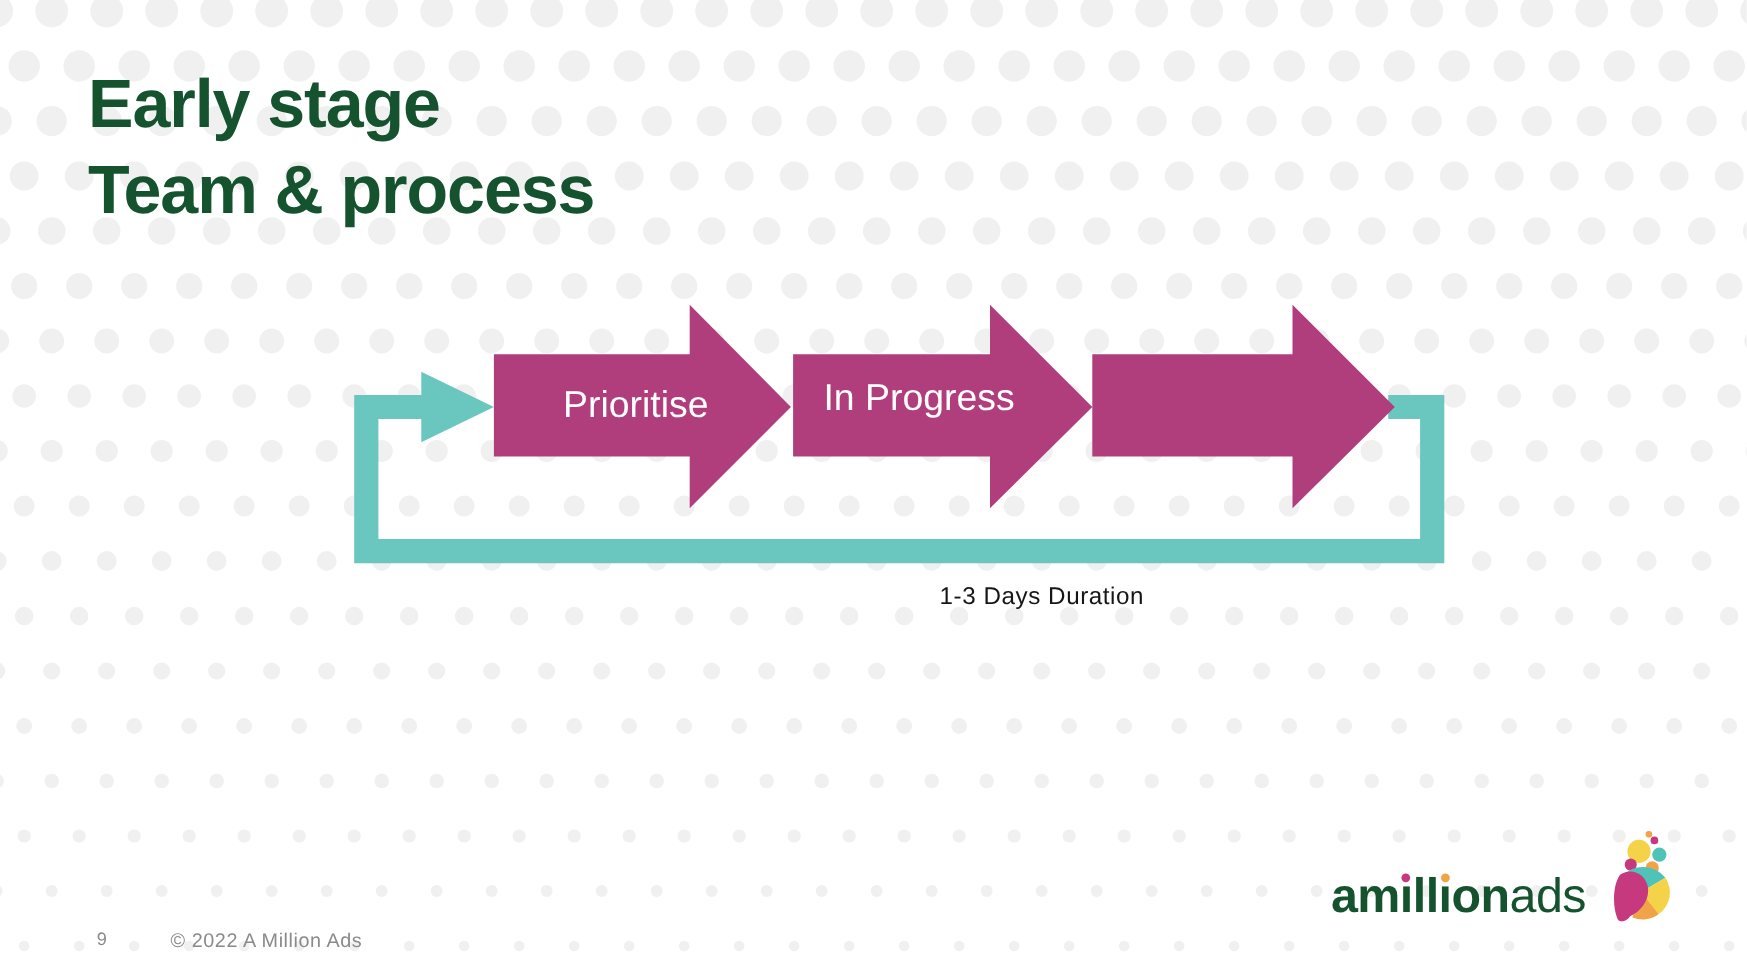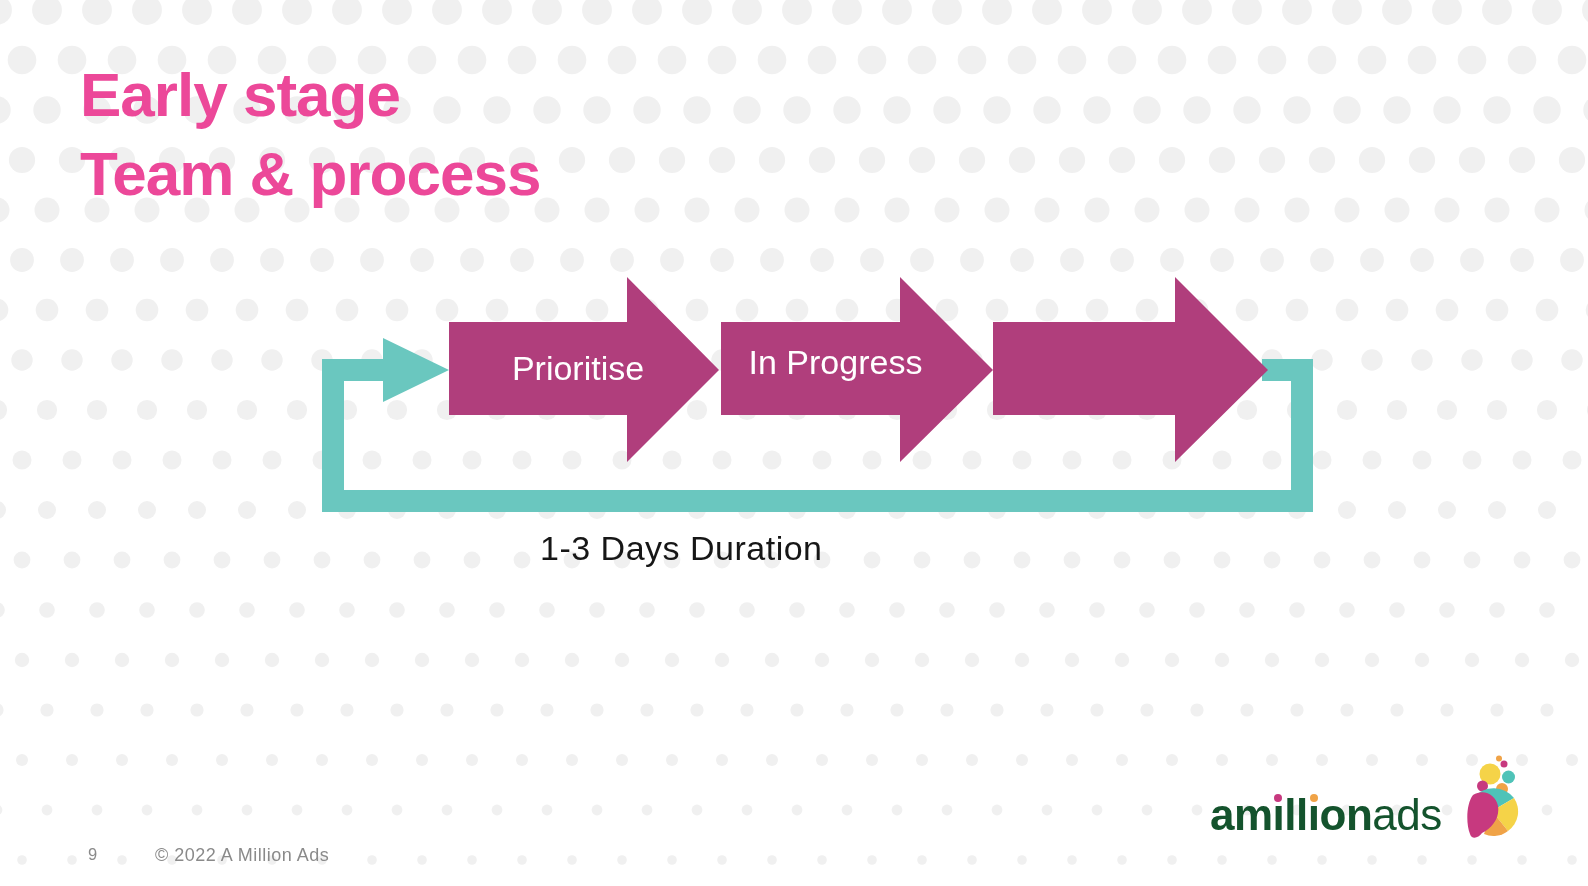--- a/index.html
+++ b/index.html
@@ -4,34 +4,34 @@
 <style>
   html,body{margin:0;padding:0;background:#ffffff;}
   .slide{
     position:relative;width:1588px;height:886px;overflow:hidden;background:#ffffff;
     font-family:"Liberation Sans", sans-serif;
   }
   #dots{position:absolute;left:0;top:0;width:1588px;height:886px;}
   #dots circle{fill:#f0f0f0;}
   .title{
     position:absolute;left:80px;top:56px;margin:0;
-    font-size:62px;font-weight:700;line-height:1.27;letter-spacing:-1px;color:#ec4899;
+    font-size:62px;font-weight:700;line-height:1.27;letter-spacing:-1px;color:#14532d;
   }
   .flow-svg{position:absolute;left:0;top:0;}
   .step-label{
     position:absolute;display:flex;align-items:center;justify-content:center;
     color:#ffffff;font-size:34px;font-weight:400;line-height:1.18;text-align:center;
     white-space:pre-line;
   }
   #step-label-1{left:449px;top:322px;width:228px;height:93px;padding-left:15px;}
   #step-label-2{left:721px;top:322px;width:229px;height:80px;}
   #step-label-3{left:993px;top:322px;width:232px;height:93px;}
   .duration{
-    position:absolute;left:540px;top:529px;width:500px;text-align:left;
-    font-size:34px;font-weight:500;color:#161616;letter-spacing:0.5px;
+    position:absolute;left:540px;top:529px;width:500px;text-align:right;
+    font-size:22px;font-weight:500;color:#161616;letter-spacing:0.5px;
   }
   .footer-page{position:absolute;left:88px;top:845px;font-size:16.5px;color:#8a8a8a;}
   .footer-copy{position:absolute;left:155px;top:845px;font-size:18px;color:#8a8a8a;letter-spacing:0.5px;}
   .logo-text{
     position:absolute;left:1210px;top:790px;font-size:44px;color:#14532d;
     letter-spacing:-0.5px;white-space:nowrap;
   }
   .lg-b{font-weight:700;}
   .lg-r{font-weight:400;}
   .idot{position:relative;}

